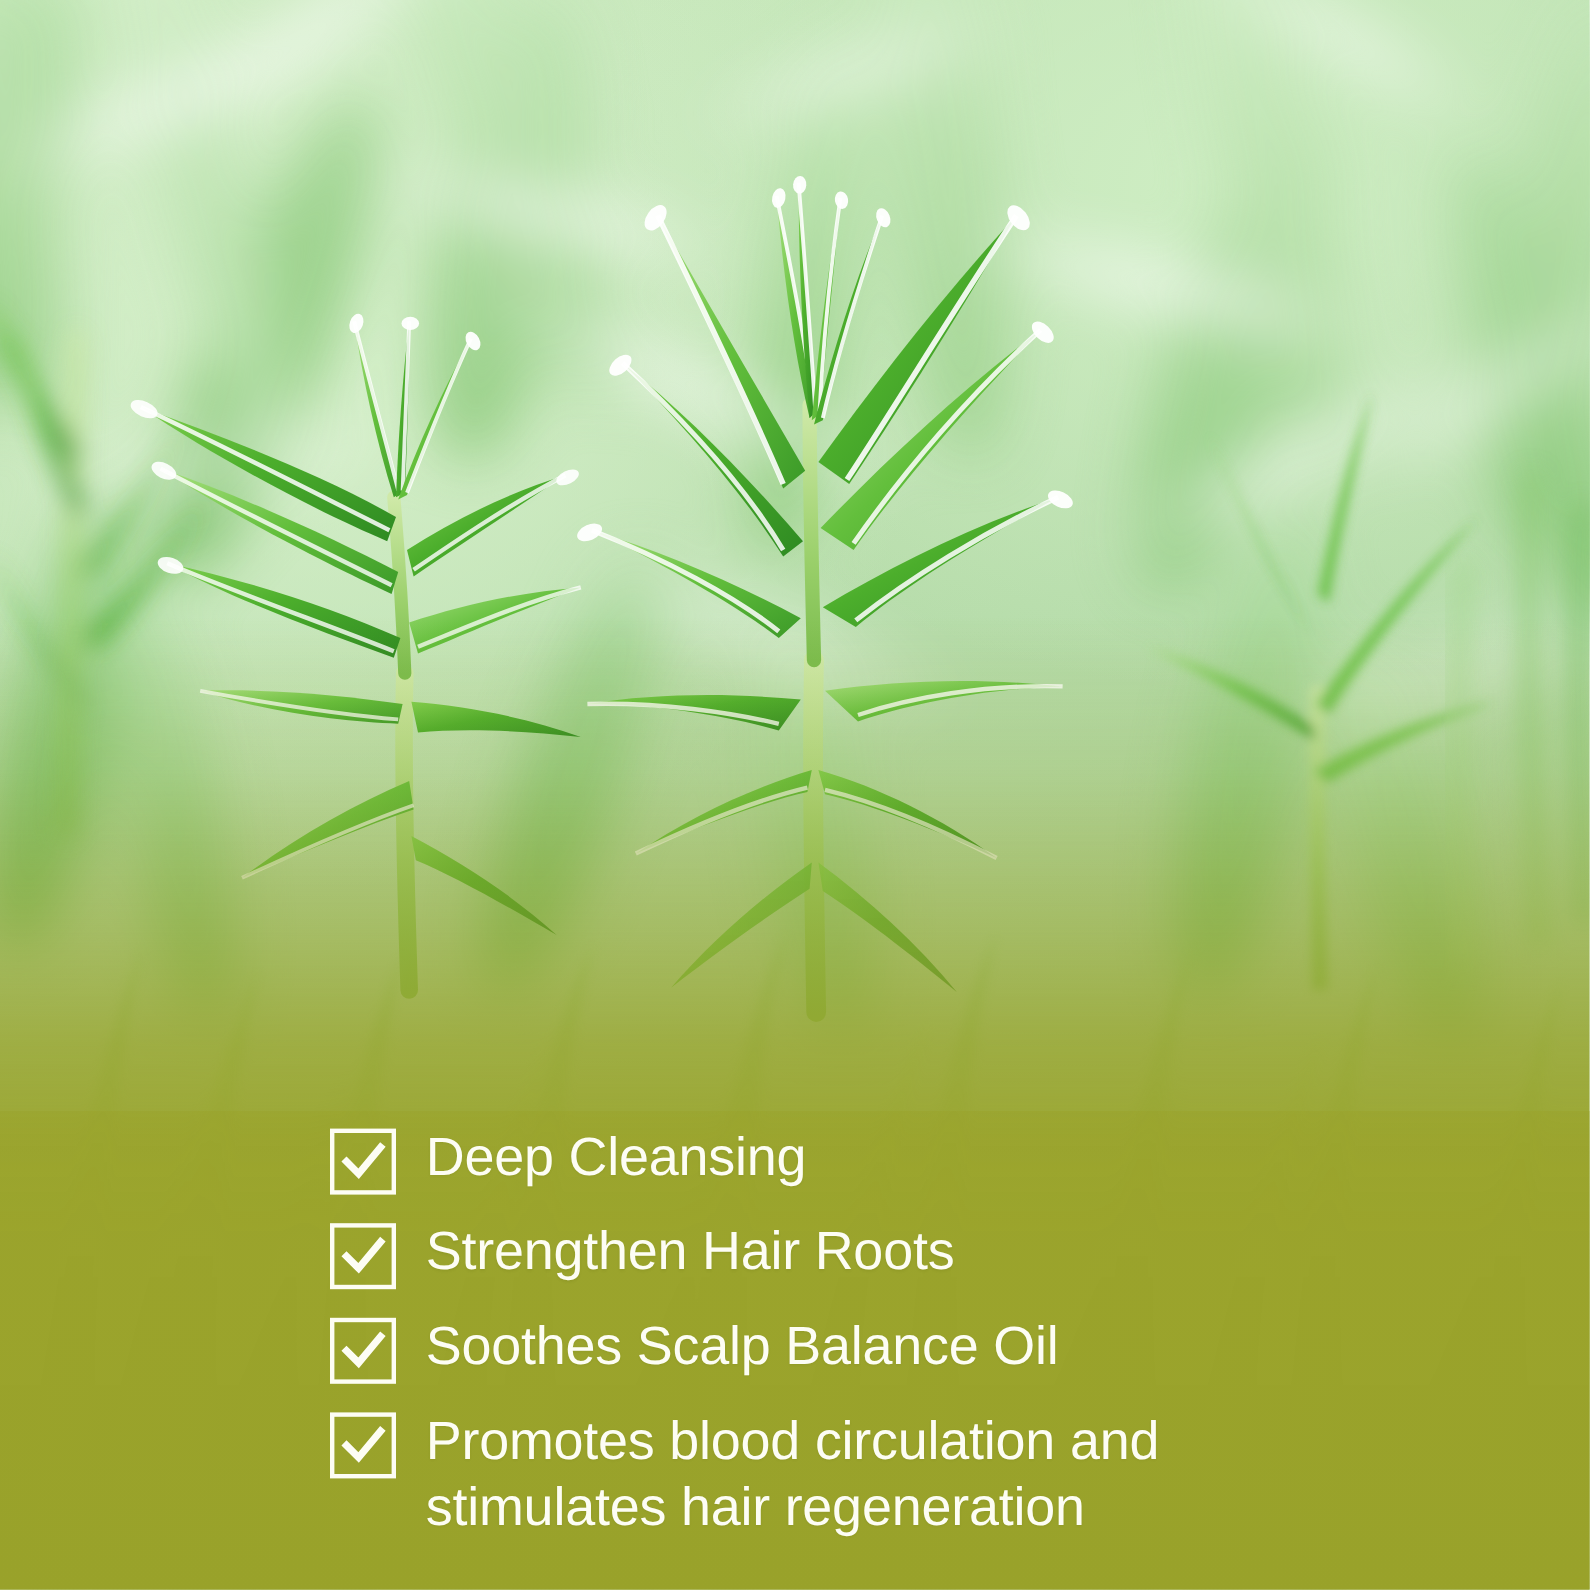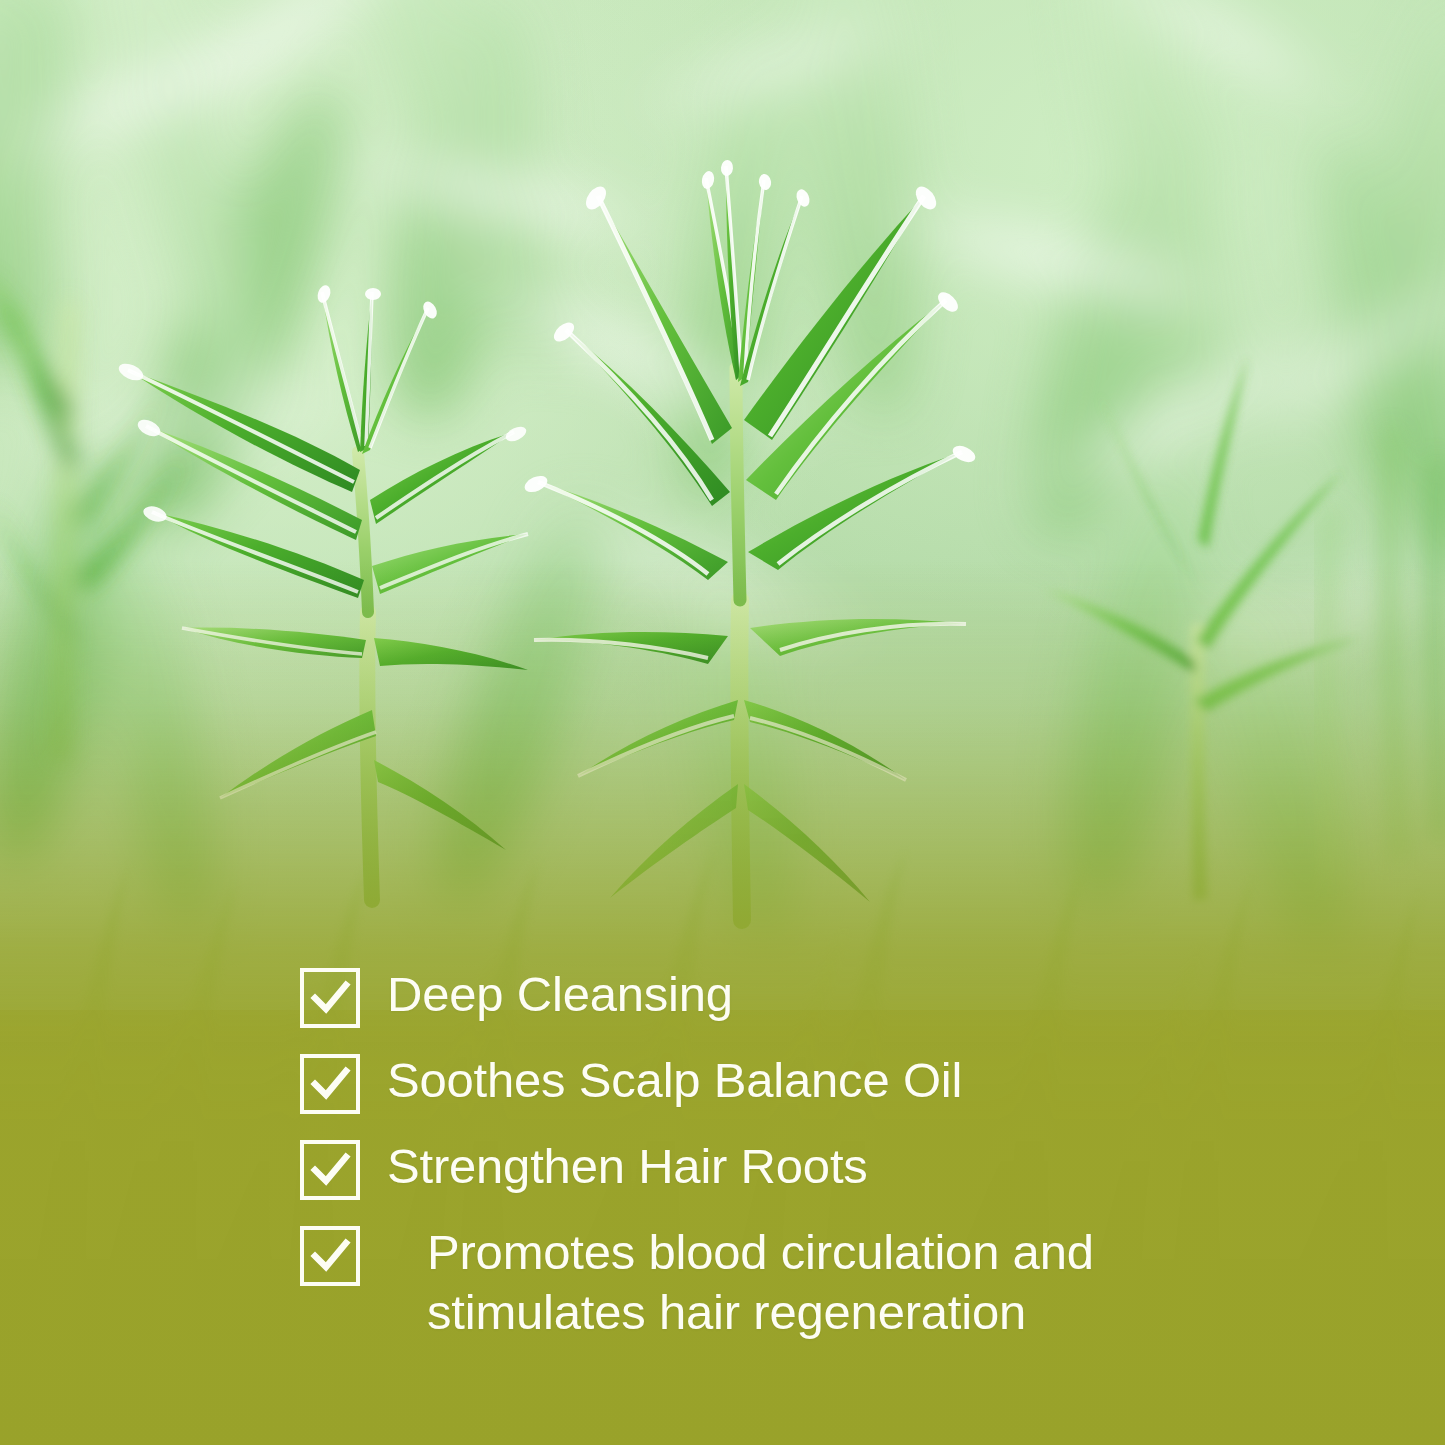--- a/index.html
+++ b/index.html
@@ -101,30 +101,30 @@
     font-style: italic;
     color: #ffffff;
     letter-spacing: -1px;
     text-shadow: 0 1px 3px rgba(90,100,20,.18);
     font-family: "Liberation Sans", sans-serif;
   }
 
   .features {
     position: absolute;
     left: 300px;
-    top: 964px;
+    top: 1022px;
     width: 1000px;
   }
 
   .feature {
     display: flex;
     align-items: flex-start;
     margin-bottom: 22px;
   }
-  .feature:last-child { margin-bottom: 0; gap: 40px; }
+  .feature:last-child { margin-bottom: 0; }
 
   .check-box {
     flex: 0 0 auto;
     width: 52px;
     height: 52px;
     border: 4px solid #fdfdf4;
     margin-top: 4px;
     margin-right: 27px;
     box-sizing: content-box;
     position: relative;
@@ -439,30 +439,30 @@
         </span>
         <span class="feature-label">Deep Cleansing</span>
       </div>
 
       <div class="feature">
         <span class="check-box">
           <svg viewBox="0 0 44 44" aria-hidden="true">
             <path d="M7 22 L18 33 L38 9" fill="none" stroke="#fdfdf4" stroke-width="6.5" stroke-linecap="square" stroke-linejoin="miter"></path>
           </svg>
         </span>
-        <span class="feature-label">Soothes Scalp Balance Oil</span>
+        <span class="feature-label">Strengthen Hair Roots</span>
       </div>
 
       <div class="feature">
         <span class="check-box">
           <svg viewBox="0 0 44 44" aria-hidden="true">
             <path d="M7 22 L18 33 L38 9" fill="none" stroke="#fdfdf4" stroke-width="6.5" stroke-linecap="square" stroke-linejoin="miter"></path>
           </svg>
         </span>
-        <span class="feature-label">Strengthen Hair Roots</span>
+        <span class="feature-label">Soothes Scalp Balance Oil</span>
       </div>
 
       <div class="feature">
         <span class="check-box">
           <svg viewBox="0 0 44 44" aria-hidden="true">
             <path d="M7 22 L18 33 L38 9" fill="none" stroke="#fdfdf4" stroke-width="6.5" stroke-linecap="square" stroke-linejoin="miter"></path>
           </svg>
         </span>
         <span class="feature-label">Promotes blood circulation and stimulates hair regeneration</span>
       </div>

